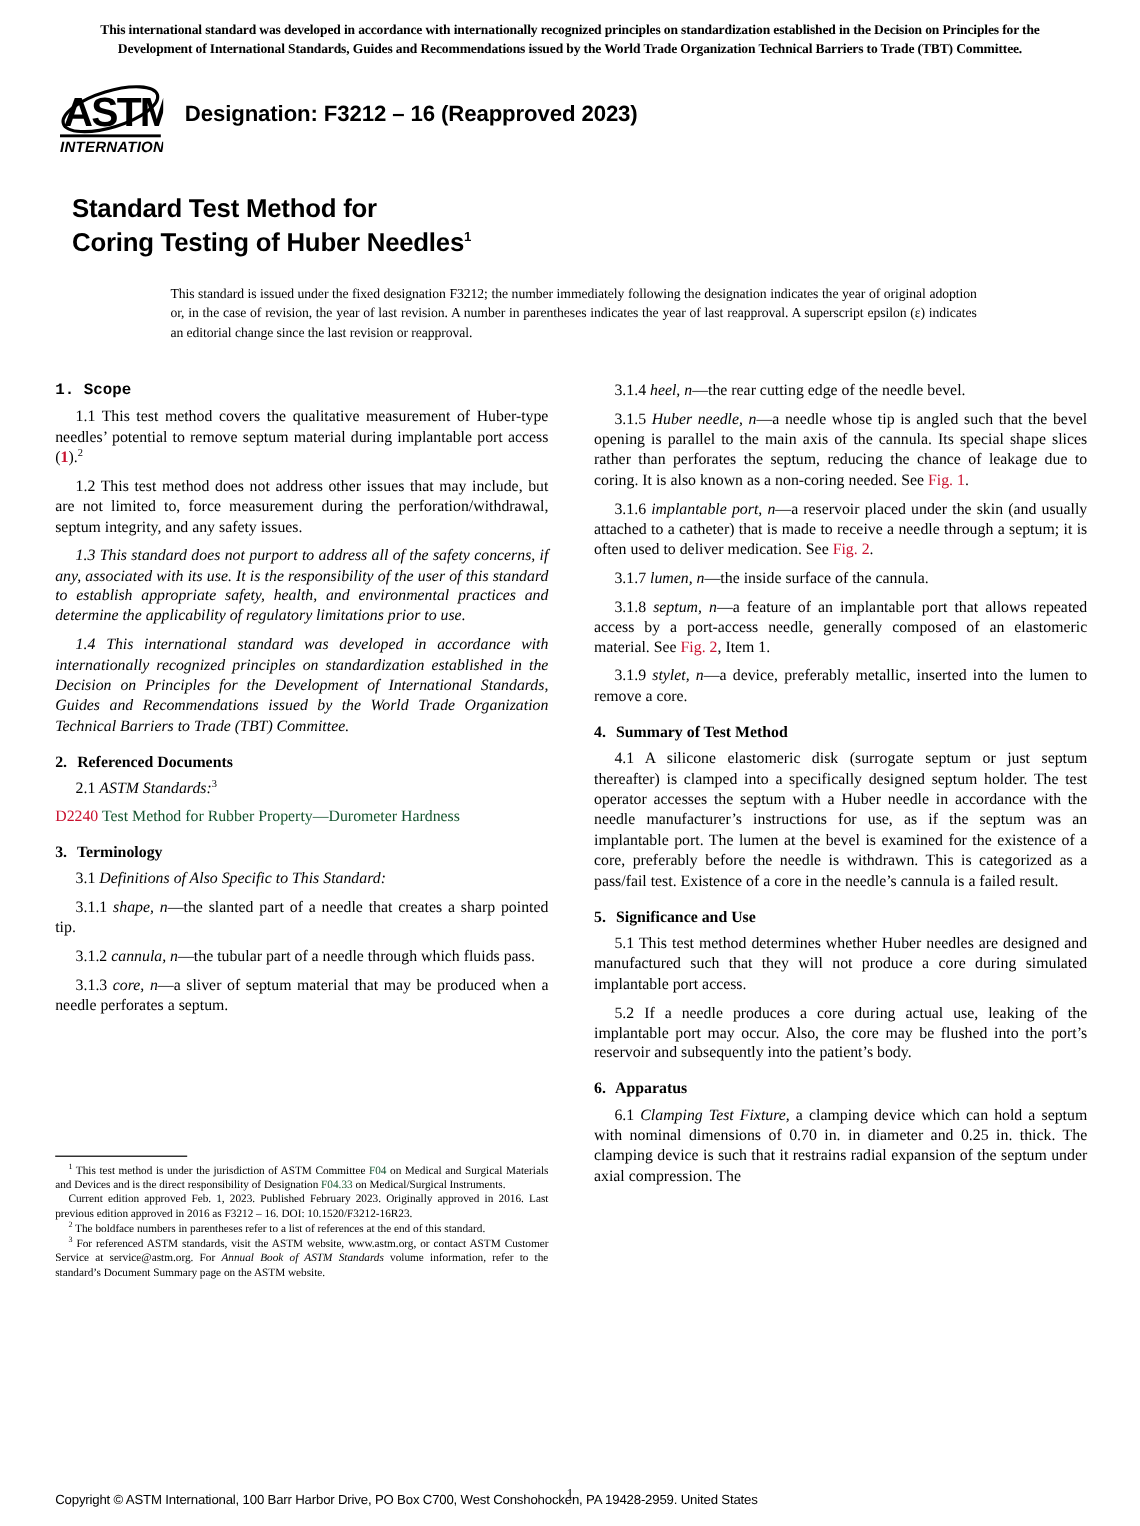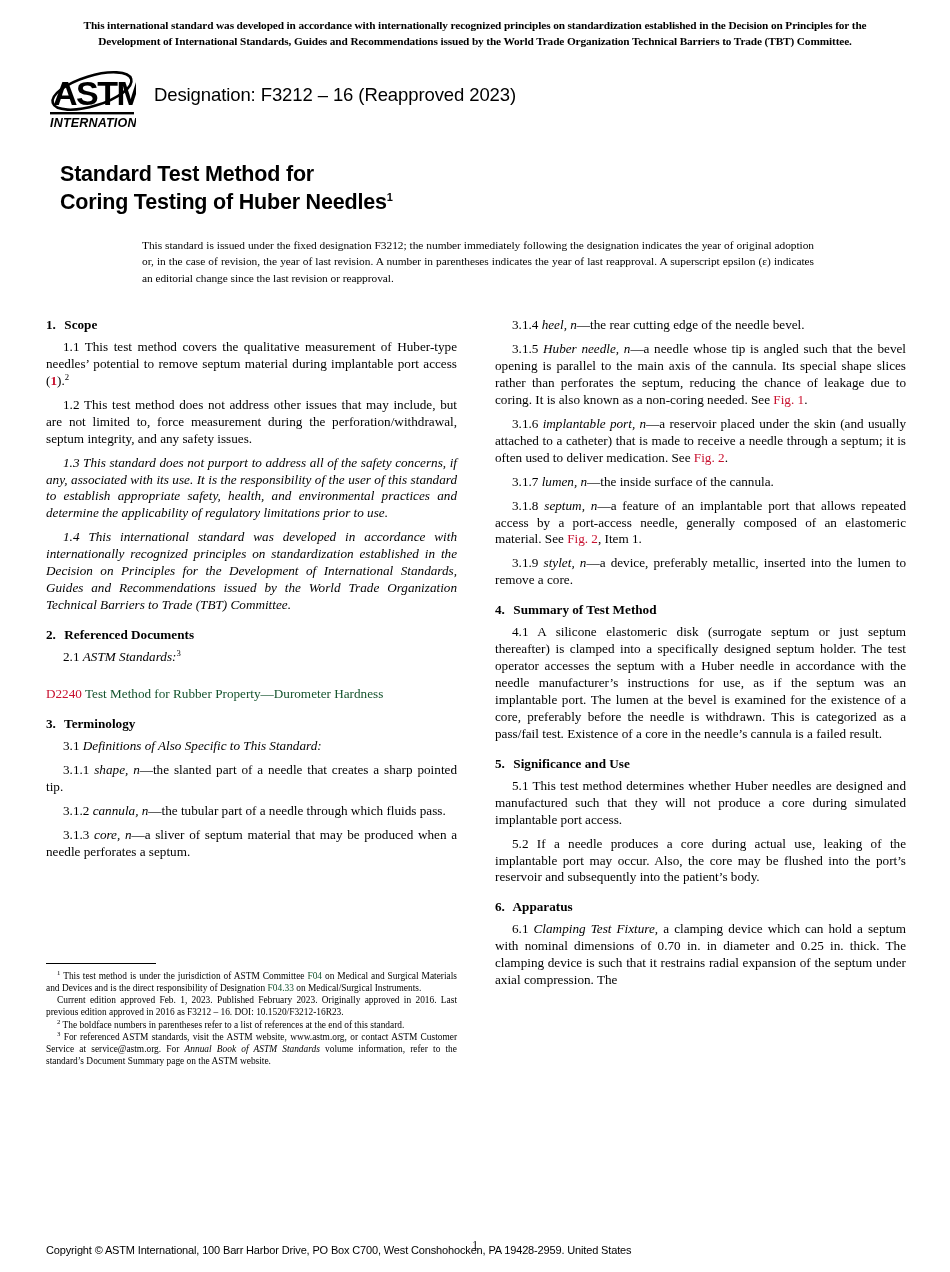--- a/index.html
+++ b/index.html
@@ -32,21 +32,21 @@
     margin-top: 14px;
     padding-left: 48px;
     display: flex;
     align-items: center;
     gap: 18px;
     height: 70px;
   }
   .astm-logo { width: 88px; height: 66px; flex: 0 0 auto; position: relative; }
   .desig-text {
     font-family: "Liberation Sans", "DejaVu Sans", sans-serif;
-    font-weight: normal;
+    font-weight: bold;
     font-size: 18.5px;
     letter-spacing: -0.1px;
     padding-bottom: 6px;
   }
 
   
   .title-block { margin-top: 28px; padding-left: 60px; }
   .title-line {
     font-family: "Liberation Sans", "DejaVu Sans", sans-serif;
     font-weight: bold;
@@ -79,31 +79,31 @@
   }
   .col { width: 411px; }
 
   h2.sec {
     font-size: 13.2px;
     font-weight: bold;
     margin: 13px 0 6px 0;
     line-height: 1.2;
   }
   h2.sec .num { display: inline-block; min-width: 15px; }
-  h2.sec.first { margin-top: 0; }
+  h2.sec.first { margin-top: 0; font-family: Liberation Mono, monospace; }
 
   p.para {
     font-size: 13.2px;
     line-height: 1.285;
     text-align: justify;
     margin: 0 0 7px 0;
     text-indent: 17px;
     hyphens: manual;
   }
-  p.para.tight { margin-bottom: 20px; }
+  p.para.tight { margin-bottom: 6px; }
   p.ital { font-style: italic; }
   .i { font-style: italic; }
   .b { font-weight: bold; }
   .red { color: #c8102e; }
   .redlink { color: #c8102e; }
   .bluelink { color: #14532d; }
   sup { font-size: 0.66em; vertical-align: super; line-height: 0; }
 
   
   p.refstd {

